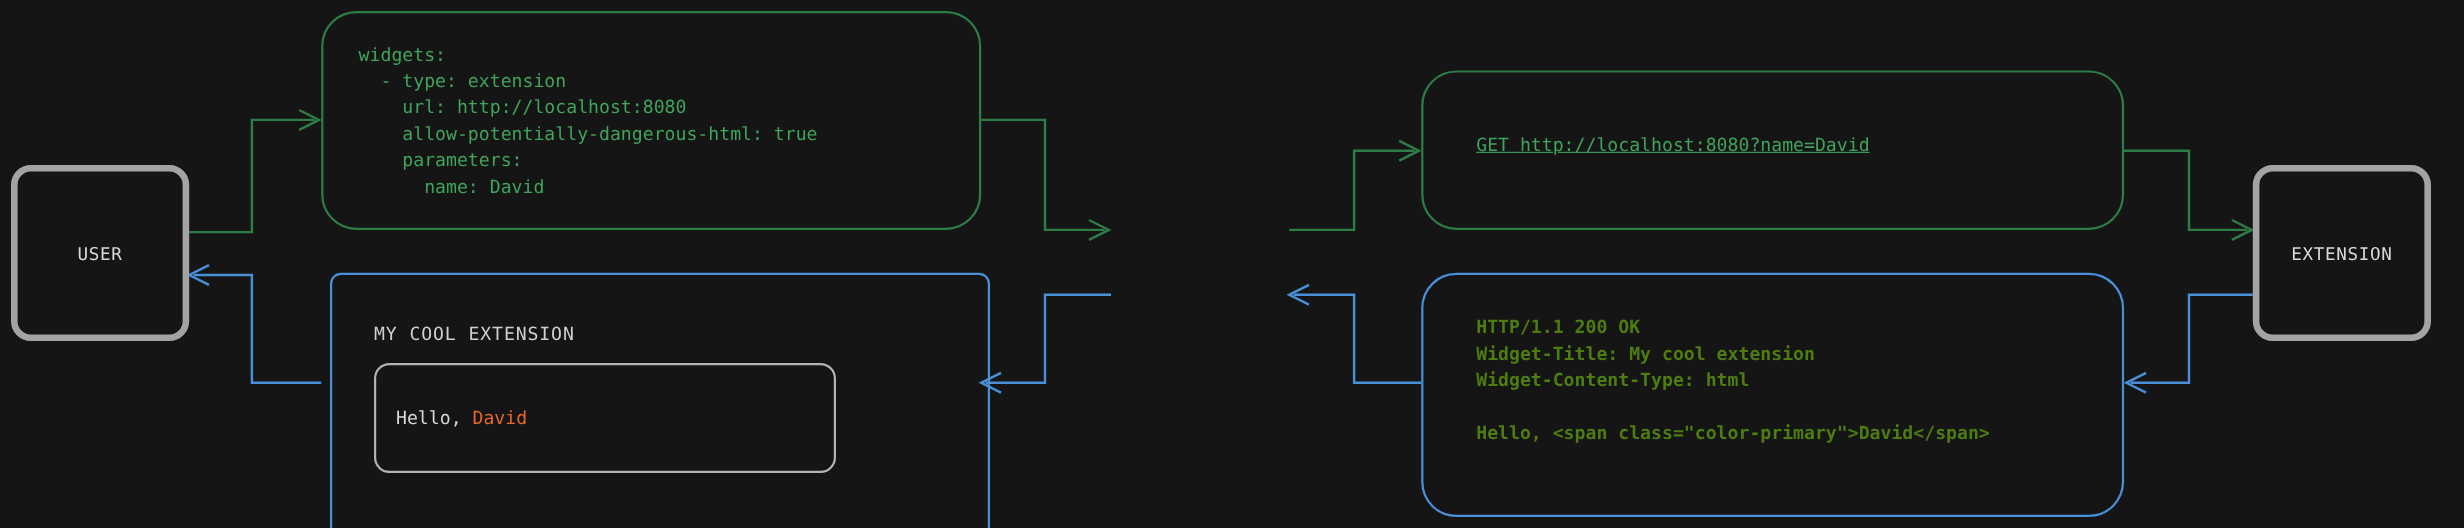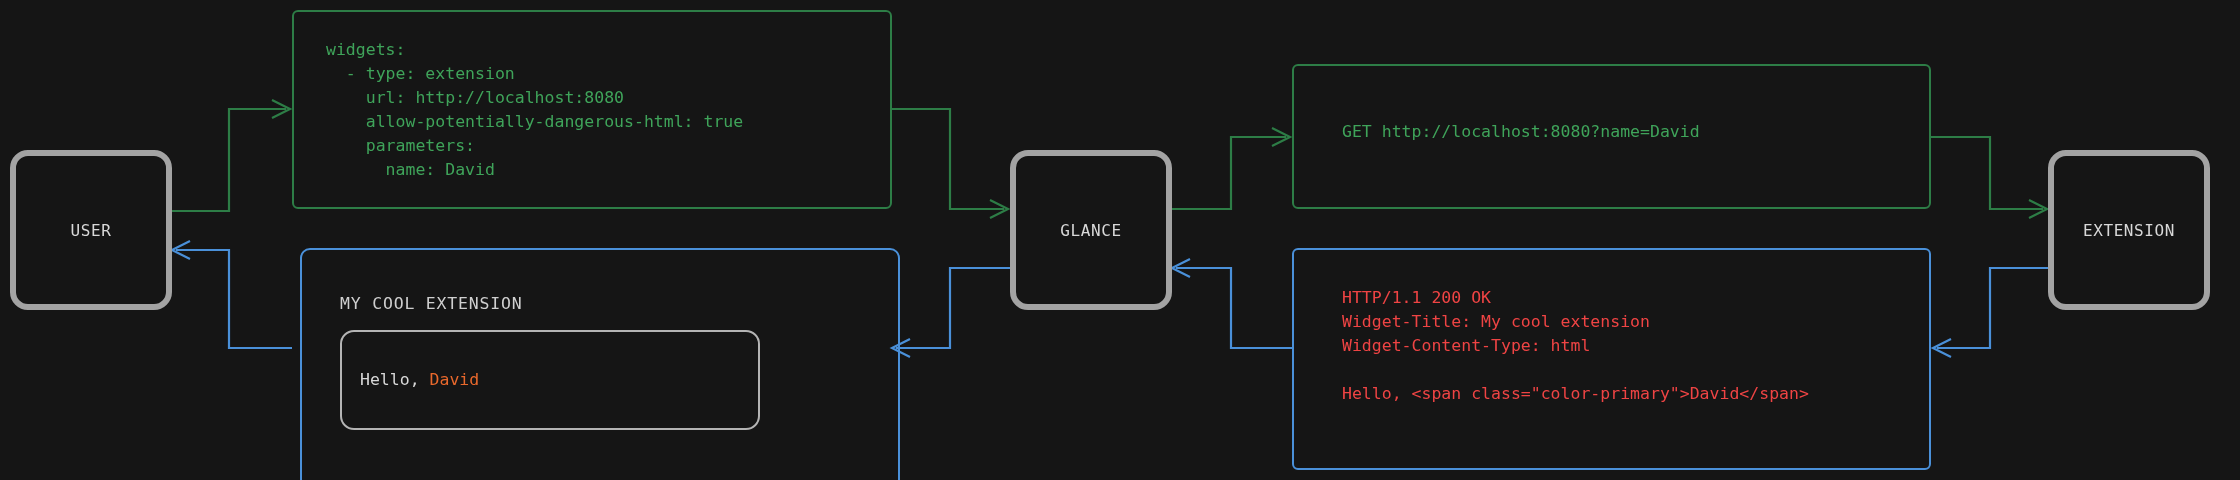--- a/index.html
+++ b/index.html
@@ -28,33 +28,33 @@
     letter-spacing: 0.6px;
     background: transparent;
   }
   .node-user   { left: 10px;   top: 150px; width: 162px; height: 160px; }
   .node-glance { left: 1010px; top: 150px; width: 162px; height: 160px; }
   .node-ext    { left: 2048px; top: 150px; width: 162px; height: 160px; }
 
   .codebox {
     position: absolute;
     box-sizing: border-box;
-    border-radius: 6px;
+    border-radius: 32px;
     border-width: 2px;
     border-style: solid;
     background: transparent;
     white-space: pre;
     font-size: 16.5px;
     line-height: 24px;
   }
   .codebox.green { border-color: #2d7d46; color: #3fa45a; }
-  .codebox.blue  { border-color: #4a90d9; color: #ef4444; }
+  .codebox.blue  { border-color: #4a90d9; color: #4d7c0f; font-weight: bold; }
 
   .box-yaml    { left: 292px;  top: 10px;  width: 600px; height: 199px; padding: 26px 0 0 32px; }
-  .box-get     { left: 1292px; top: 64px;  width: 639px; height: 145px; padding: 54px 18px 0 48px; }
+  .box-get     { left: 1292px; top: 64px;  width: 639px; height: 145px; padding: 54px 18px 0 48px; text-decoration: underline; }
   .box-resp    { left: 1292px; top: 248px; width: 639px; height: 222px; padding: 36px 0 0 48px; }
 
   .box-widget {
     position: absolute;
     box-sizing: border-box;
     left: 300px; top: 248px; width: 600px; height: 288px;
     border: 2px solid #4a90d9;
     border-radius: 10px;
   }
   .widget-title {
@@ -137,23 +137,20 @@
     <g>
       <path class="edge-blue" d="M 292 348 L 229 348 L 229 250 L 176 250"></path>
       <path class="head-blue" d="M 190 241 L 172 250 L 190 259"></path>
     </g>
   </svg>
 
   <div class="node node-user">
     <span>USER</span>
   </div>
 
-  <div class="node node-glance">
-    <span>GLANCE</span>
-  </div>
 
   <div class="node node-ext">
     <span>EXTENSION</span>
   </div>
 
   <div class="codebox green box-yaml"><span>widgets:
   - type: extension
     url: http://localhost:8080
     allow-potentially-dangerous-html: true
     parameters:

